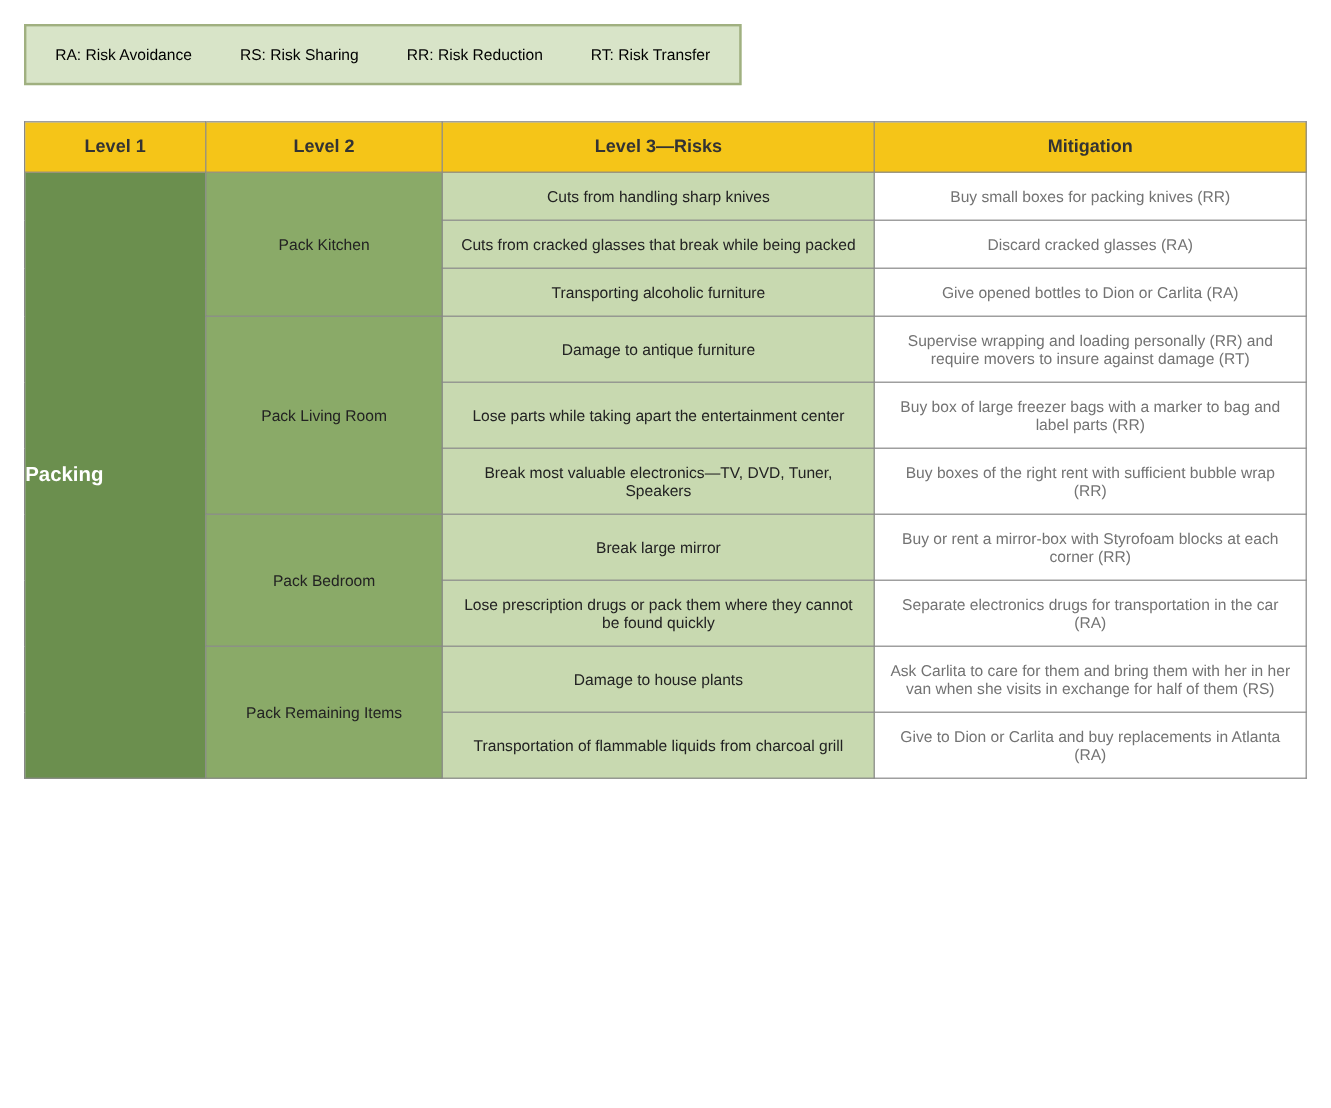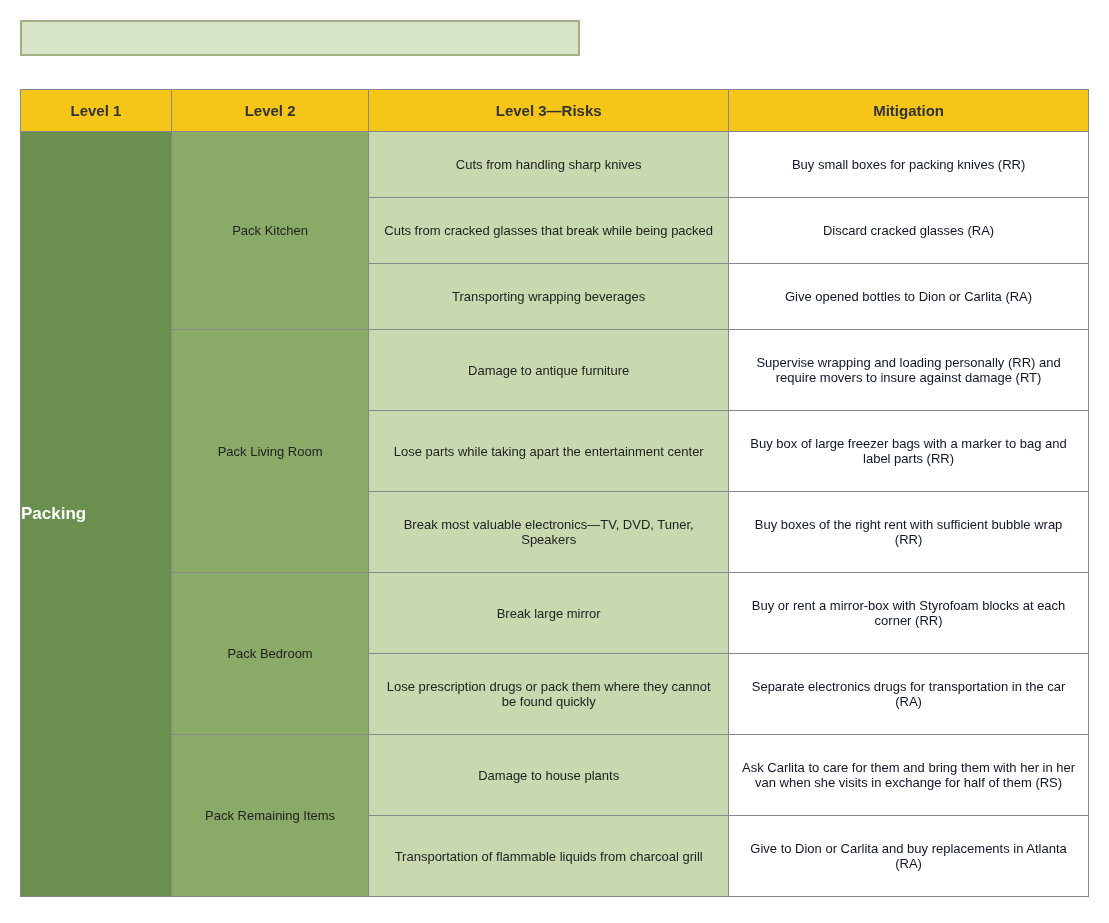--- a/index.html
+++ b/index.html
@@ -82,36 +82,42 @@
       padding: 10px 12px;
       border: 1.5px solid #888;
       width: 310px;
       font-size: 13px;
       margin-top: 28px;
     }
 
     
     .mitigation-cell {
       background: #fff;
-      color: #0f172a;
+      color: #737373;
       text-align: center;
       vertical-align: middle;
-      padding: 25px 12px;
+      padding: 12px 12px;
       border: 1.5px solid #888;
       width: 310px;
       font-size: 13px;
     }
   </style>
 </head>
 <body>
 
 
 
 
 <div class="legend-box">
+  <div class="legend-items">
+    <span>RA: Risk Avoidance</span>
+    <span>RS: Risk Sharing</span>
+    <span>RR: Risk Reduction</span>
+    <span>RT: Risk Transfer</span>
+  </div>
 </div>
 
 <br>
 
 
 <table class="risk-table">
   <thead>
     <tr class="header-row">
       <th>Level 1</th>
       <th>Level 2</th>
@@ -124,21 +130,21 @@
         <td class="level1-cell" rowspan="10">Packing</td>
         <td class="level2-cell" rowspan="3">Pack Kitchen</td>
         <td class="level3-cell">Cuts from handling sharp knives</td>
         <td class="mitigation-cell">Buy small boxes for packing knives (RR)</td>
       </tr>
       <tr>
         <td class="level3-cell">Cuts from cracked glasses that break while being packed</td>
         <td class="mitigation-cell">Discard cracked glasses (RA)</td>
       </tr>
       <tr>
-        <td class="level3-cell">Transporting wrapping beverages</td>
+        <td class="level3-cell">Transporting alcoholic furniture</td>
         <td class="mitigation-cell">Give opened bottles to Dion or Carlita (RA)</td>
       </tr>
       <tr>
         <td class="level2-cell" rowspan="3">Pack Living Room</td>
         <td class="level3-cell">Damage to antique furniture</td>
         <td class="mitigation-cell">Supervise wrapping and loading personally (RR) and require movers to insure against damage (RT)</td>
       </tr>
       <tr>
         <td class="level3-cell">Lose parts while taking apart the entertainment center</td>
         <td class="mitigation-cell">Buy box of large freezer bags with a marker to bag and label parts (RR)</td>

